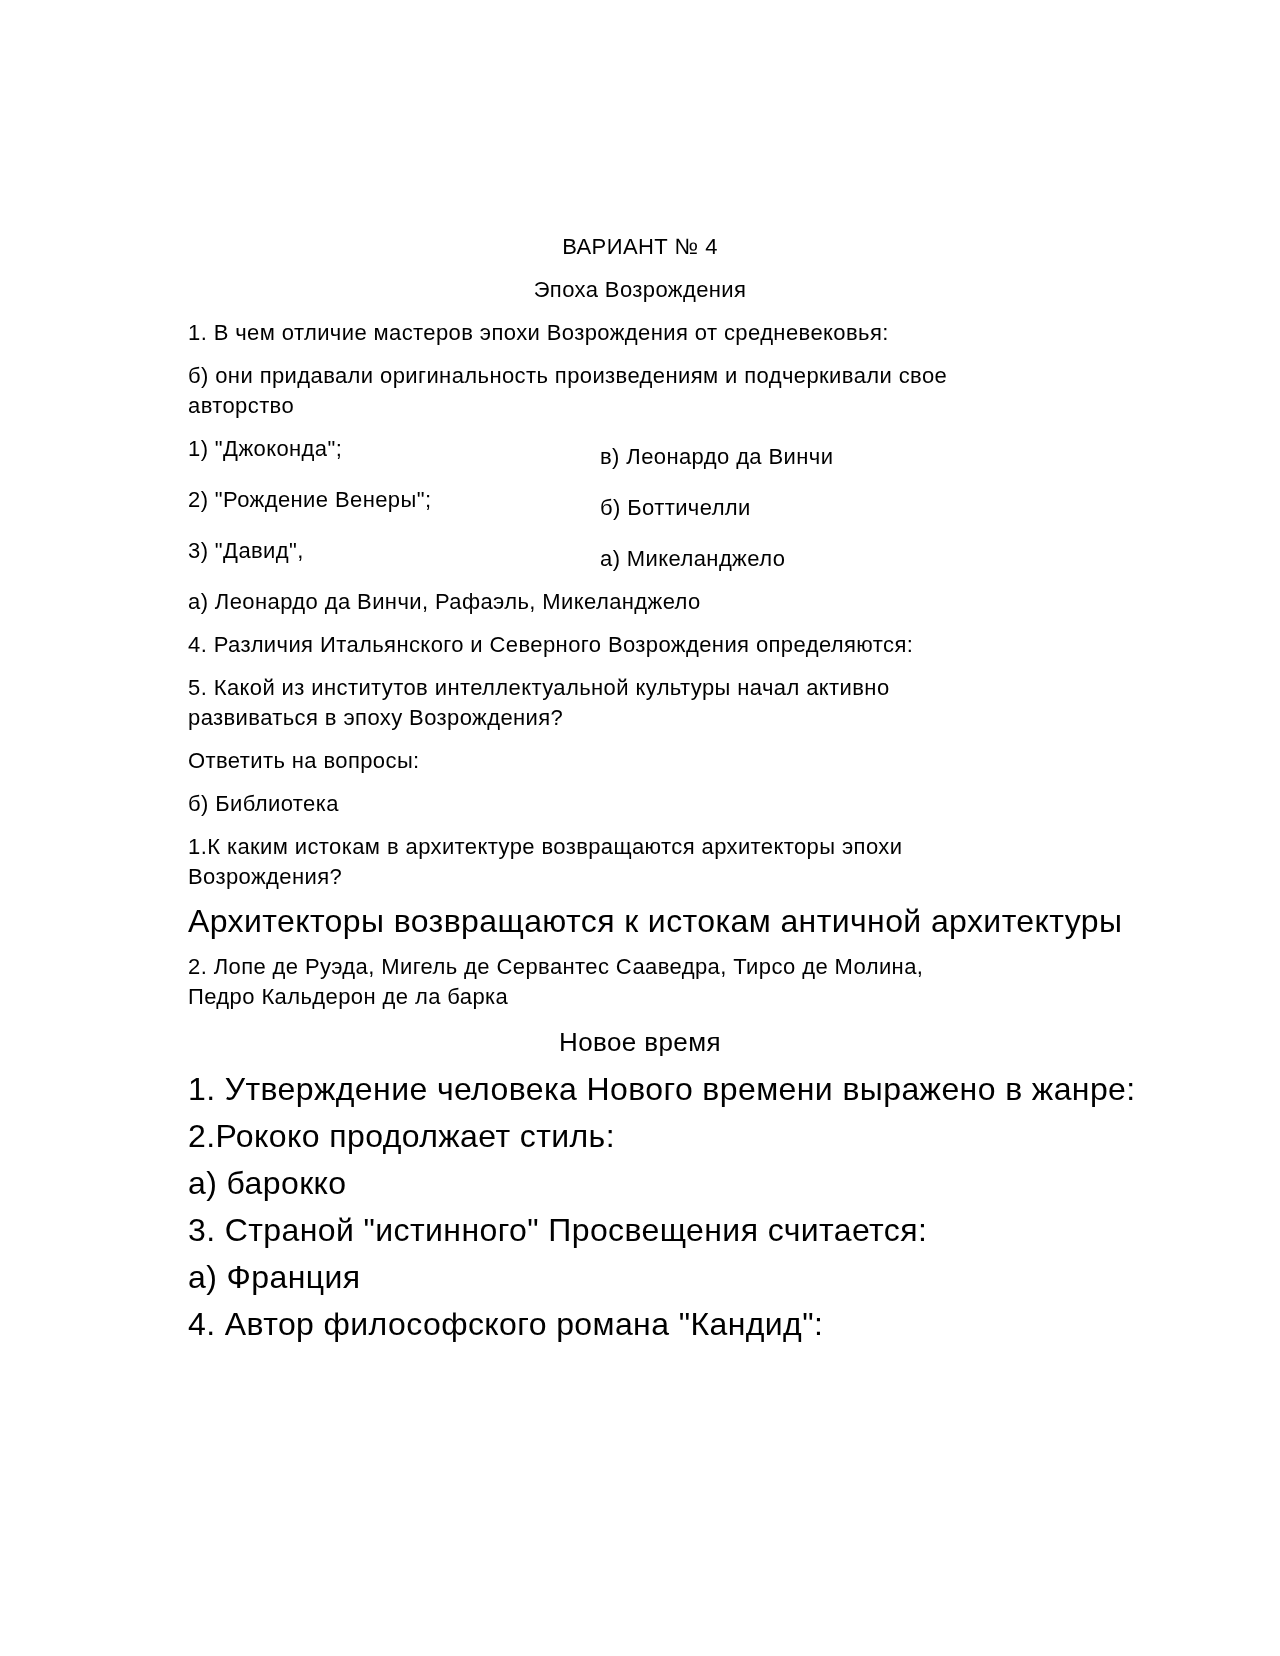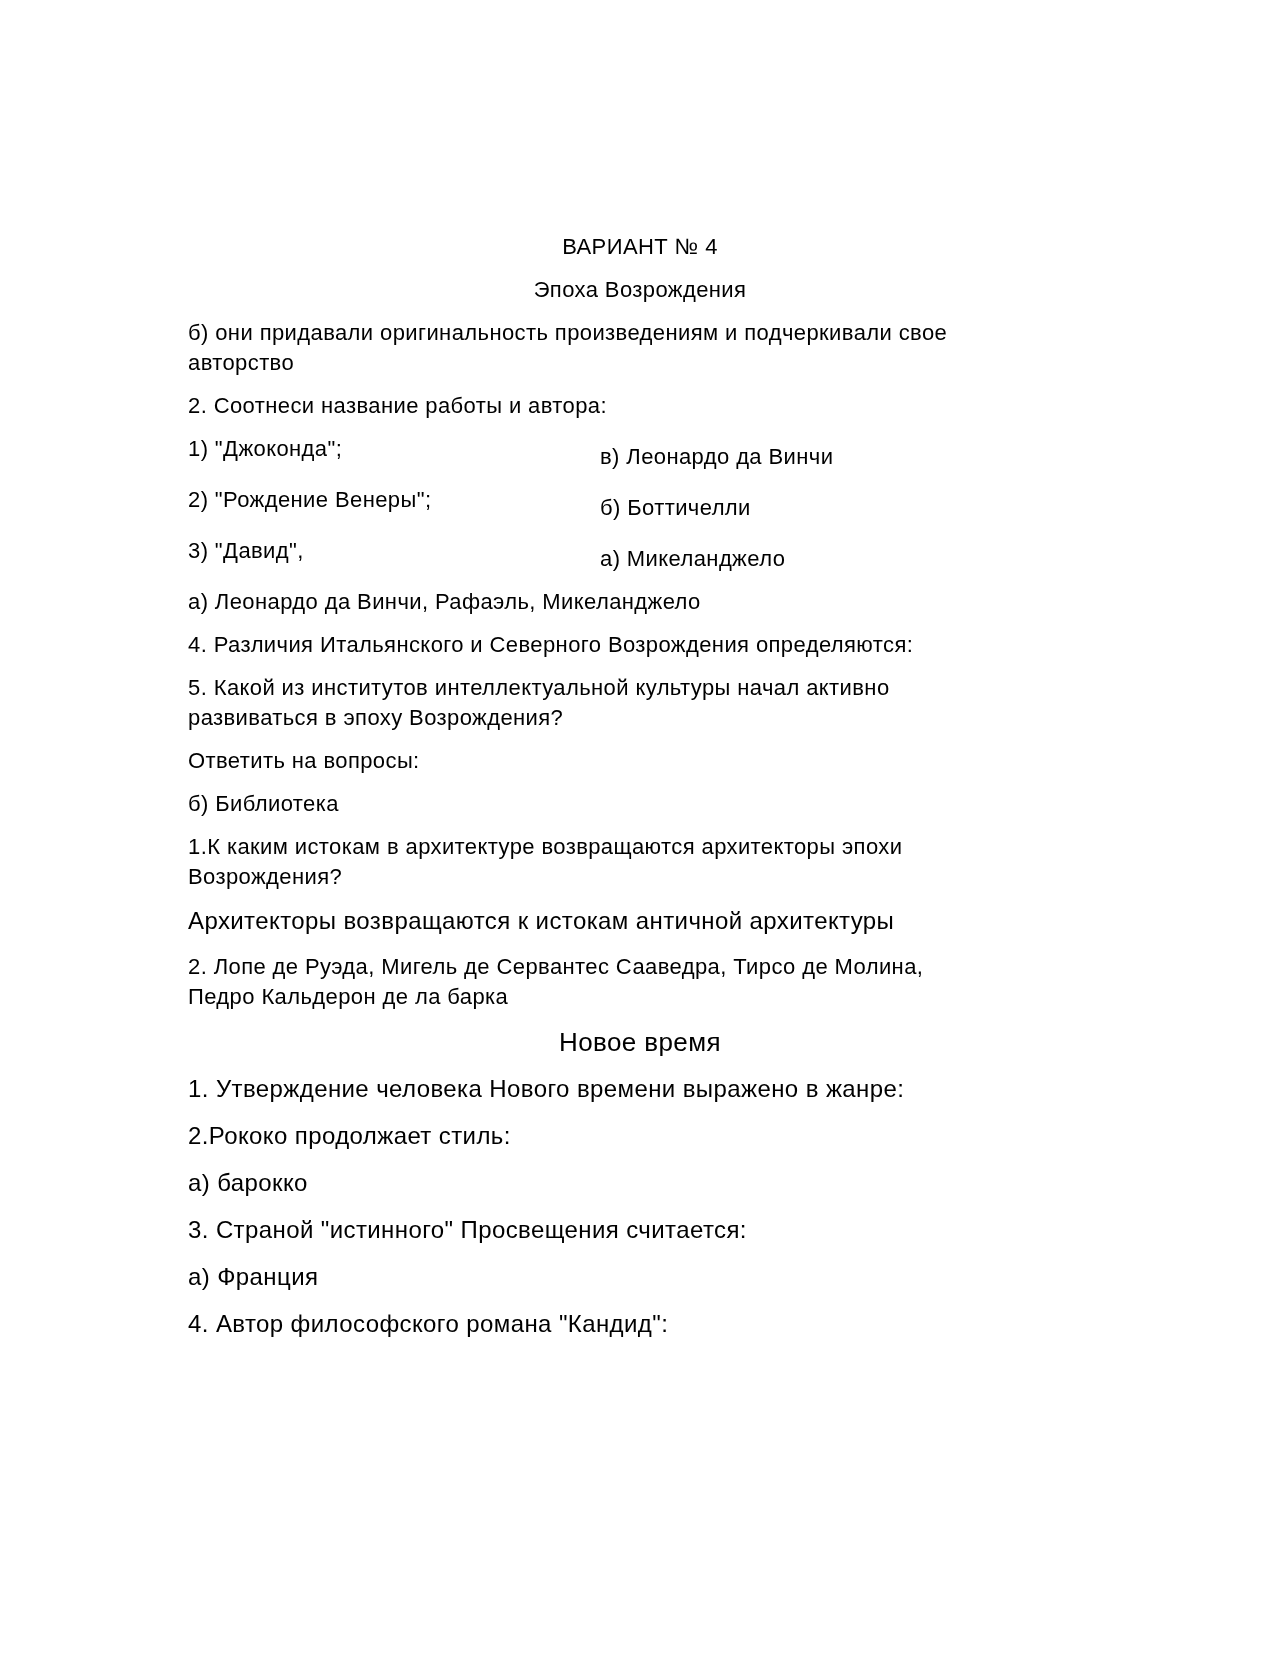--- a/index.html
+++ b/index.html
@@ -25,21 +25,21 @@
   }
   .p1 {
     font-size: 22px;
     line-height: 30px;
     letter-spacing: 0.4px;
     margin: 0 0 13px 0;
     white-space: nowrap;
   }
   .p1.wrap, .p2.wrap { white-space: normal; }
   .p2 {
-    font-size: 24px;
+    font-size: 32px;
     line-height: 32px;
     letter-spacing: 0.4px;
     margin: 8px 0 15px 0;
     white-space: nowrap;
   }
   .center { text-align: center; white-space: normal; }
   .nt-heading {
     font-size: 26px;
     line-height: 34px;
     margin: 0 0 14px 0;
@@ -53,27 +53,27 @@
 </head>
 <body>
 
 <div class="page">
   <div class="doc">
 
     <p class="p1 center">ВАРИАНТ № 4</p>
 
     <p class="p1 center">Эпоха Возрождения</p>
 
+    <p class="p1">1. В чем отличие мастеров эпохи Возрождения от средневековья:</p>
 
     <p class="p1 wrap">
       <span class="line">б) они придавали оригинальность произведениям и подчеркивали свое</span>
       <span class="line">авторство</span>
     </p>
 
-    <p class="p1">2. Соотнеси название работы и автора:</p>
 
     <div class="p1 match-row">
       <span class="work">1) "Джоконда";</span>
       <span class="author">в) Леонардо да Винчи</span>
     </div>
     <div class="p1 match-row">
       <span class="work">2) "Рождение Венеры";</span>
       <span class="author">б) Боттичелли</span>
     </div>
     <div class="p1 match-row">

